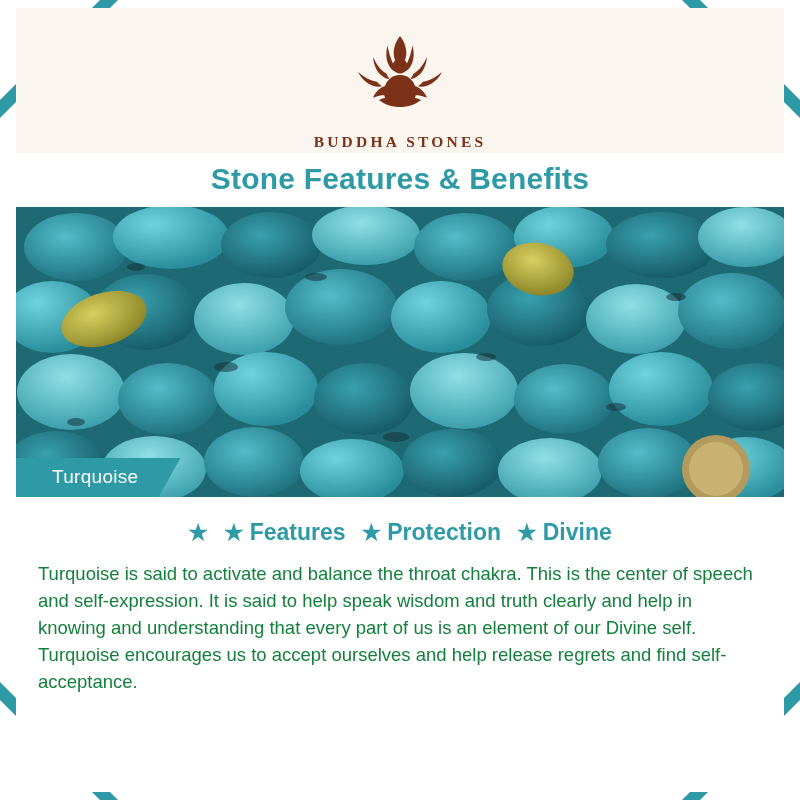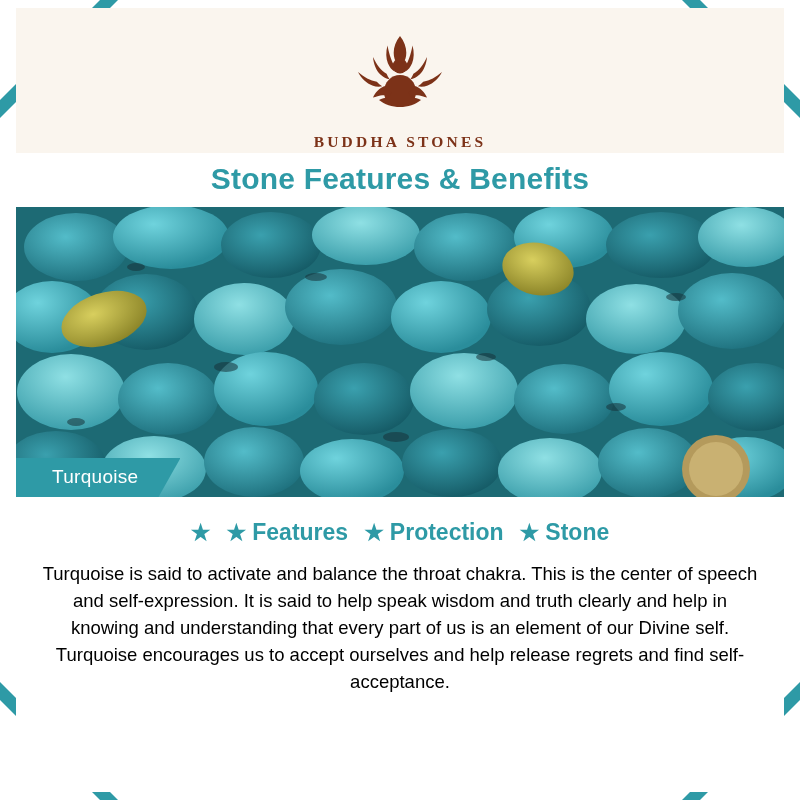--- a/index.html
+++ b/index.html
@@ -160,22 +160,22 @@
   }
   .star {
     color: #2e9aa6;
     font-size: 22px;
     line-height: 1;
   }
 
   .description {
     font-size: 18.5px;
     line-height: 1.46;
-    color: #000000;
-    text-align: center;
+    color: #15803d;
+    text-align: left;
     font-family: "Liberation Sans", sans-serif;
   }
 </style>
 </head>
 <body>
 
 <div class="page">
 
   <div class="corner tl"></div>
   <div class="corner tr"></div>
@@ -316,21 +316,21 @@
         <div class="benefit">
           <span class="star">★</span>
           <span>Features</span>
         </div>
         <div class="benefit">
           <span class="star">★</span>
           <span>Protection</span>
         </div>
         <div class="benefit">
           <span class="star">★</span>
-          <span>Stone</span>
+          <span>Divine</span>
         </div>
       </div>
 
       <div class="description">Turquoise is said to activate and balance the throat chakra. This is the center of speech and self-expression. It is said to help speak wisdom and truth clearly and help in knowing and understanding that every part of us is an element of our Divine self. Turquoise encourages us to accept ourselves and help release regrets and find self-acceptance.</div>
     </div>
 
   </div>
 </div>
 
 </body></html>

